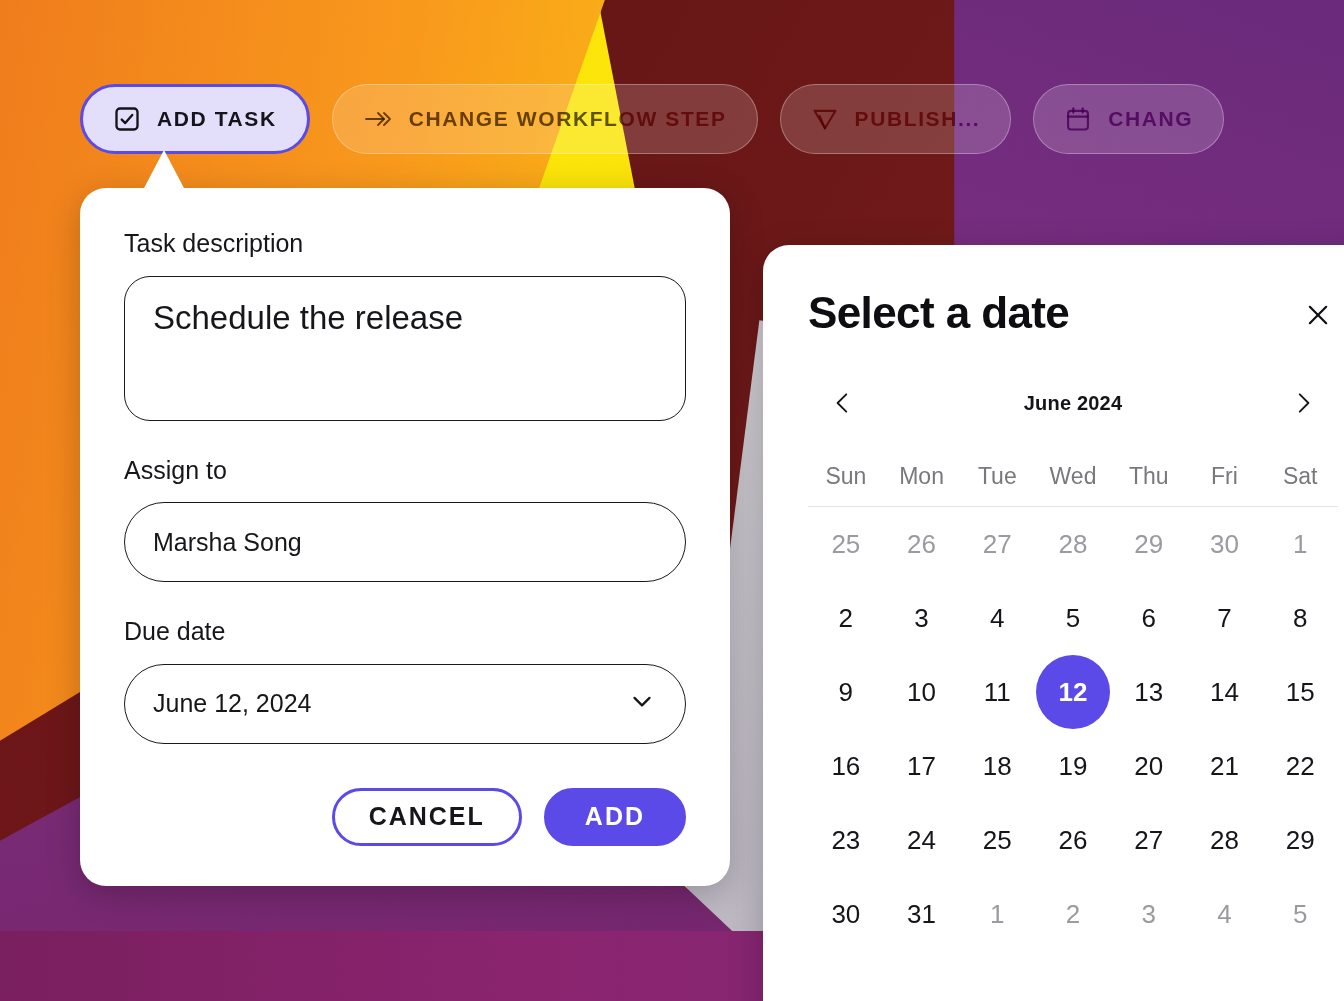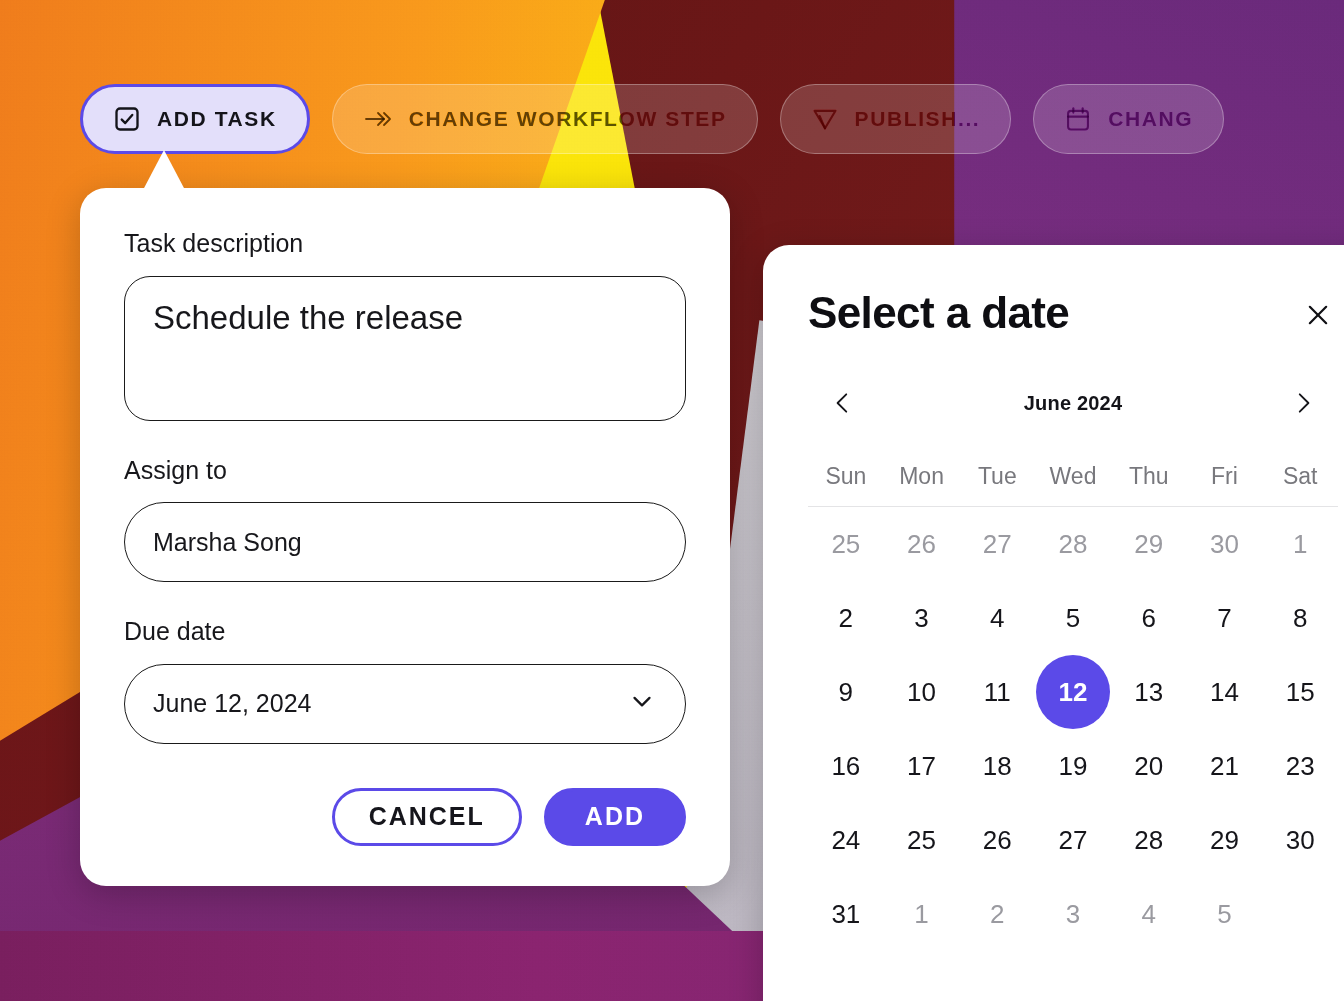--- a/index.html
+++ b/index.html
@@ -486,20 +486,23 @@
         <div class="day-cell">
           <span class="d">19</span>
         </div>
         <div class="day-cell">
           <span class="d">20</span>
         </div>
         <div class="day-cell">
           <span class="d">21</span>
         </div>
         <div class="day-cell">
+          <span class="d">22</span>
+        </div>
+        <div class="day-cell">
           <span class="d">23</span>
         </div>
         <div class="day-cell">
           <span class="d">24</span>
         </div>
         <div class="day-cell">
           <span class="d">25</span>
         </div>
         <div class="day-cell">
           <span class="d">26</span>

